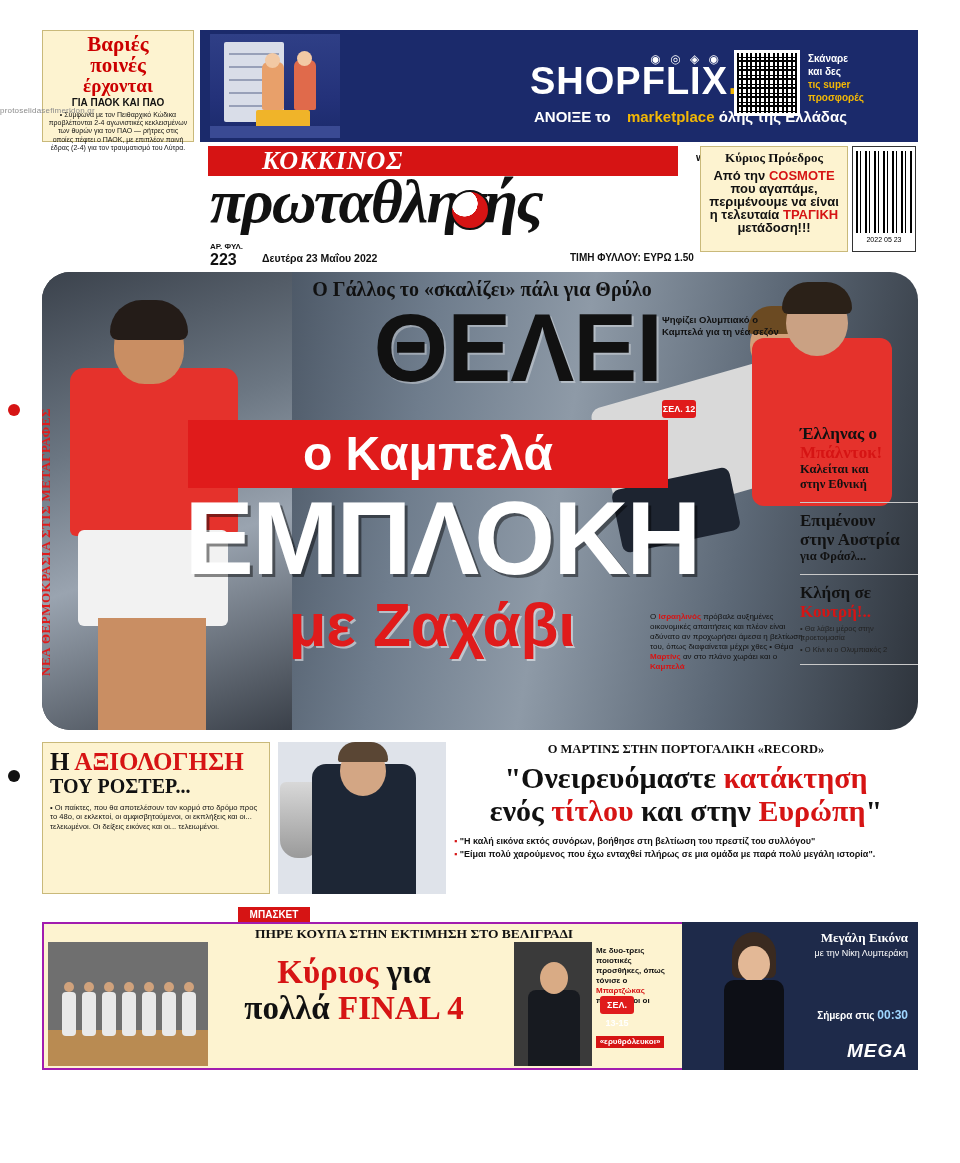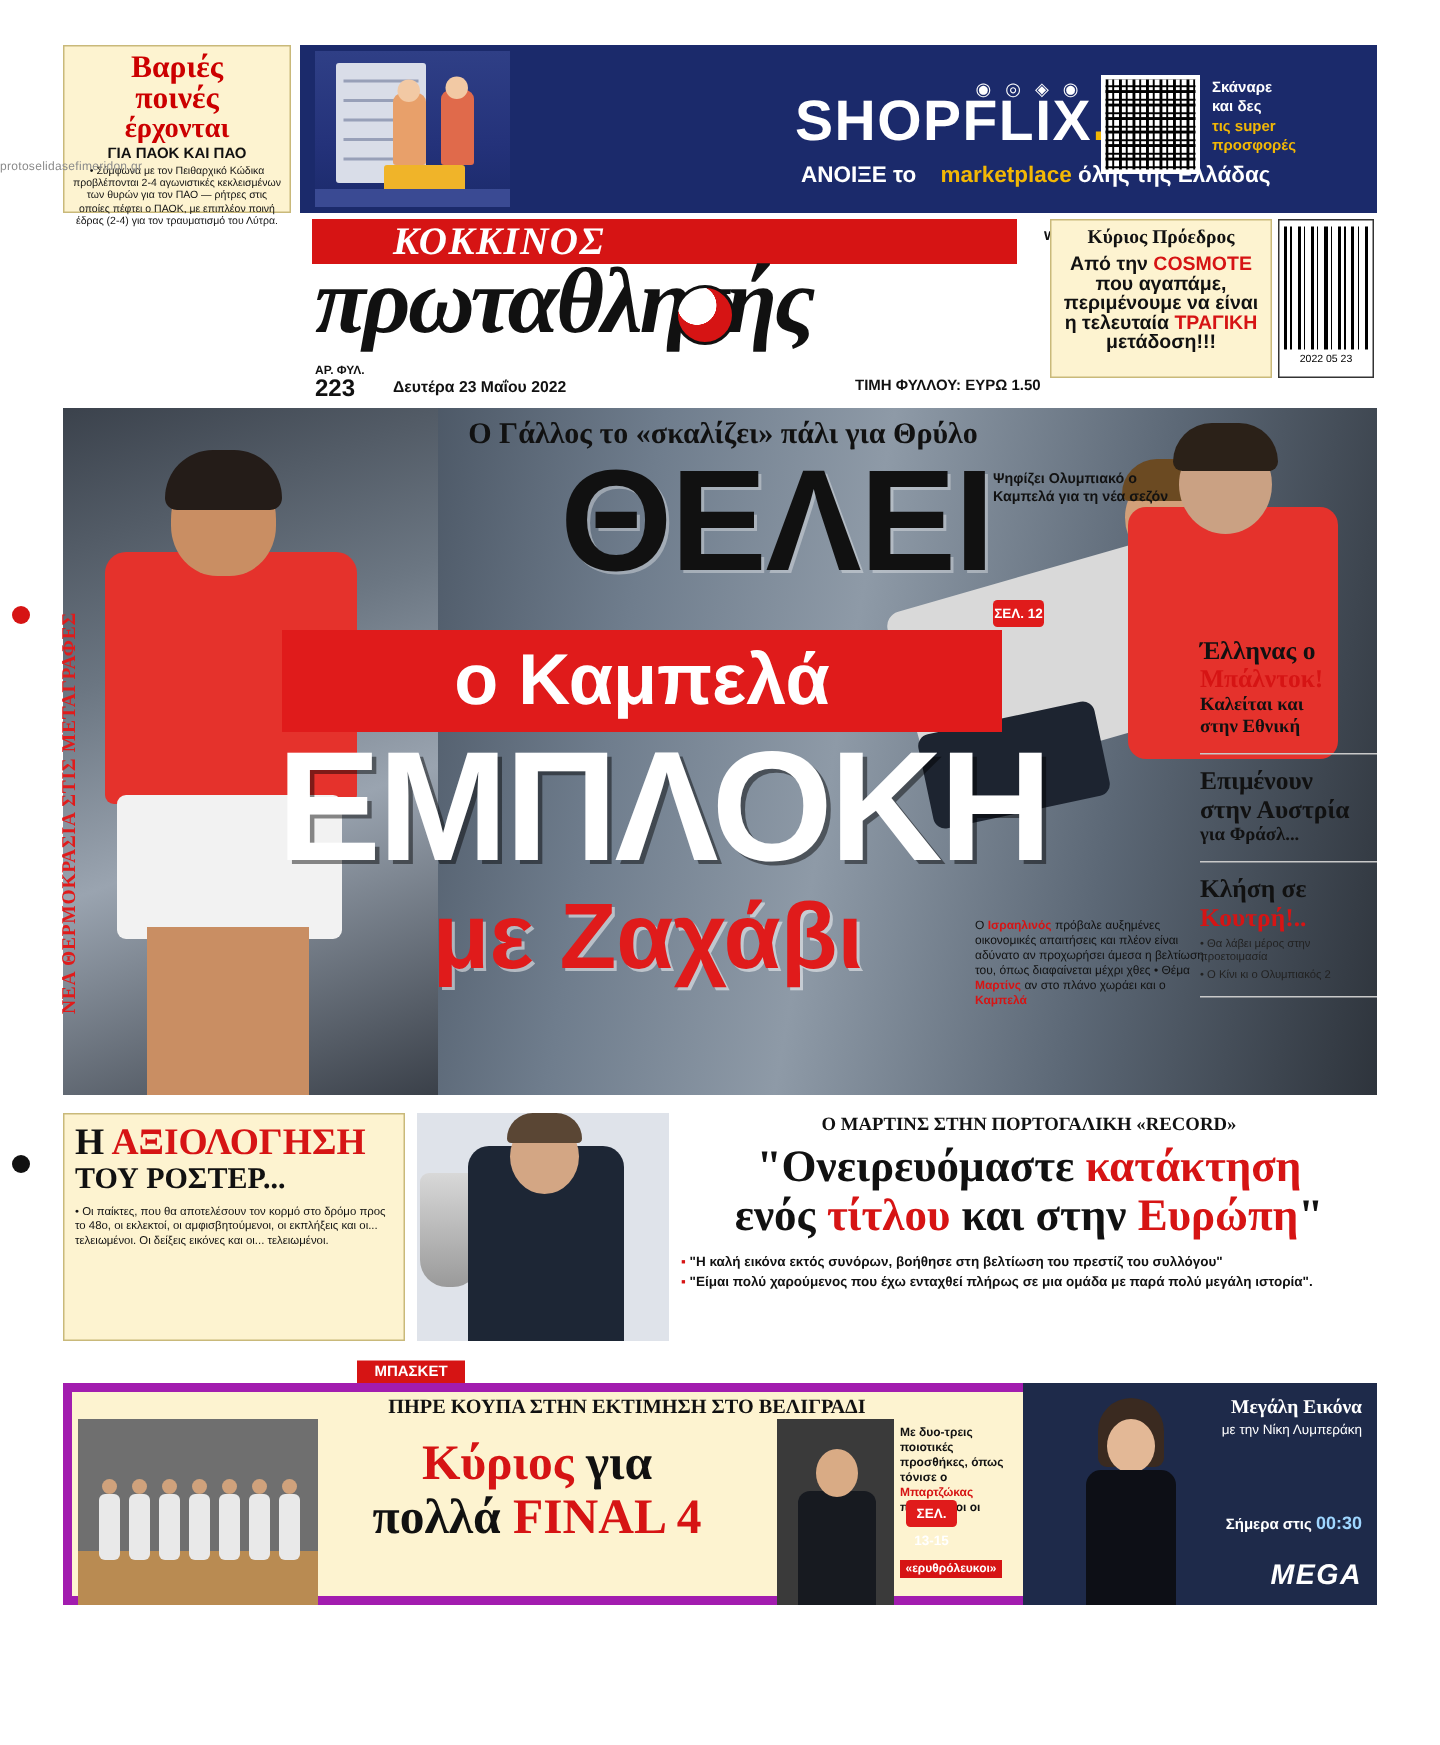--- a/index.html
+++ b/index.html
@@ -117,20 +117,21 @@
     background-image:repeating-linear-gradient(90deg,#000 0 2px,#fff 2px 4px,#000 4px 5px,#fff 5px 9px);
   }
   .barcode .num{font-size:7px;text-align:center;margin-top:3px;}
 
   
   .main{position:absolute;left:0;top:272px;width:960px;height:458px;background:#fff;}
   .main-photo{
     position:absolute;left:42px;top:0;width:876px;height:458px;
     background:linear-gradient(100deg,#2b2f36 0%,#45505e 22%,#6f7d8d 42%,#8e9aa7 58%,#5c6876 78%,#2e343c 100%);
     overflow:hidden;
+    border-radius:28px;
   }
   .ph-left{
     position:absolute;left:0;top:0;width:250px;height:458px;
     background:linear-gradient(160deg,#3b424c 0%,#6b7682 35%,#9aa4b0 60%,#3a4049 100%);
   }
   .ph-left .jersey{position:absolute;left:28px;top:96px;width:168px;height:168px;background:#e5322c;border-radius:14px 14px 6px 6px;}
   .ph-left .head{position:absolute;left:72px;top:36px;width:70px;height:76px;background:#c98e63;border-radius:50% 50% 44% 44%;}
   .ph-left .hair{position:absolute;left:68px;top:28px;width:78px;height:40px;background:#241c18;border-radius:40px 40px 10px 10px;}
   .ph-left .shorts{position:absolute;left:36px;top:258px;width:150px;height:96px;background:#f2f2f2;border-radius:6px;}
   .ph-left .legs{position:absolute;left:56px;top:346px;width:108px;height:112px;background:#c98e63;}
@@ -230,21 +231,21 @@
   .col3 .quote .r{color:#d61414;}
   .col3 .bullets{margin-top:8px;font-size:9px;line-height:13px;color:#111;font-weight:bold;}
   .col3 .bullets div:before{content:"\25AA  ";color:#d61414;}
 
   
   .basket{position:absolute;left:42px;top:910px;width:876px;height:160px;}
   .bk-label{
     position:absolute;left:196px;top:-3px;width:72px;height:15px;background:#d61414;color:#fff;
     font-size:10px;font-weight:bold;text-align:center;line-height:15px;
   }
-  .bk-main{position:absolute;left:0;top:12px;width:692px;height:148px;background:#fdf3d0;border:6px solid #a21caf;box-sizing:border-box;}
+  .bk-main{position:absolute;left:0;top:12px;width:692px;height:148px;background:#fdf3d0;border:2px solid #a21caf;box-sizing:border-box;}
   .bk-top{
     position:absolute;left:120px;top:2px;width:500px;text-align:center;
     font-weight:bold;font-size:13.5px;color:#111;font-family:"Liberation Serif",serif;
   }
   .bk-photo{position:absolute;left:4px;top:18px;width:160px;height:124px;background:#6f6f6f;overflow:hidden;}
   .bk-photo .court{position:absolute;left:0;bottom:0;width:160px;height:36px;background:#b98b52;}
   .bk-photo .p{position:absolute;bottom:30px;width:14px;height:44px;background:#e9e9e9;border-radius:4px;}
   .bk-photo .p:after{content:"";position:absolute;left:2px;top:-10px;width:10px;height:10px;background:#d0a27c;border-radius:50%;}
   .bk-title{
     position:absolute;left:170px;top:30px;width:280px;text-align:center;

